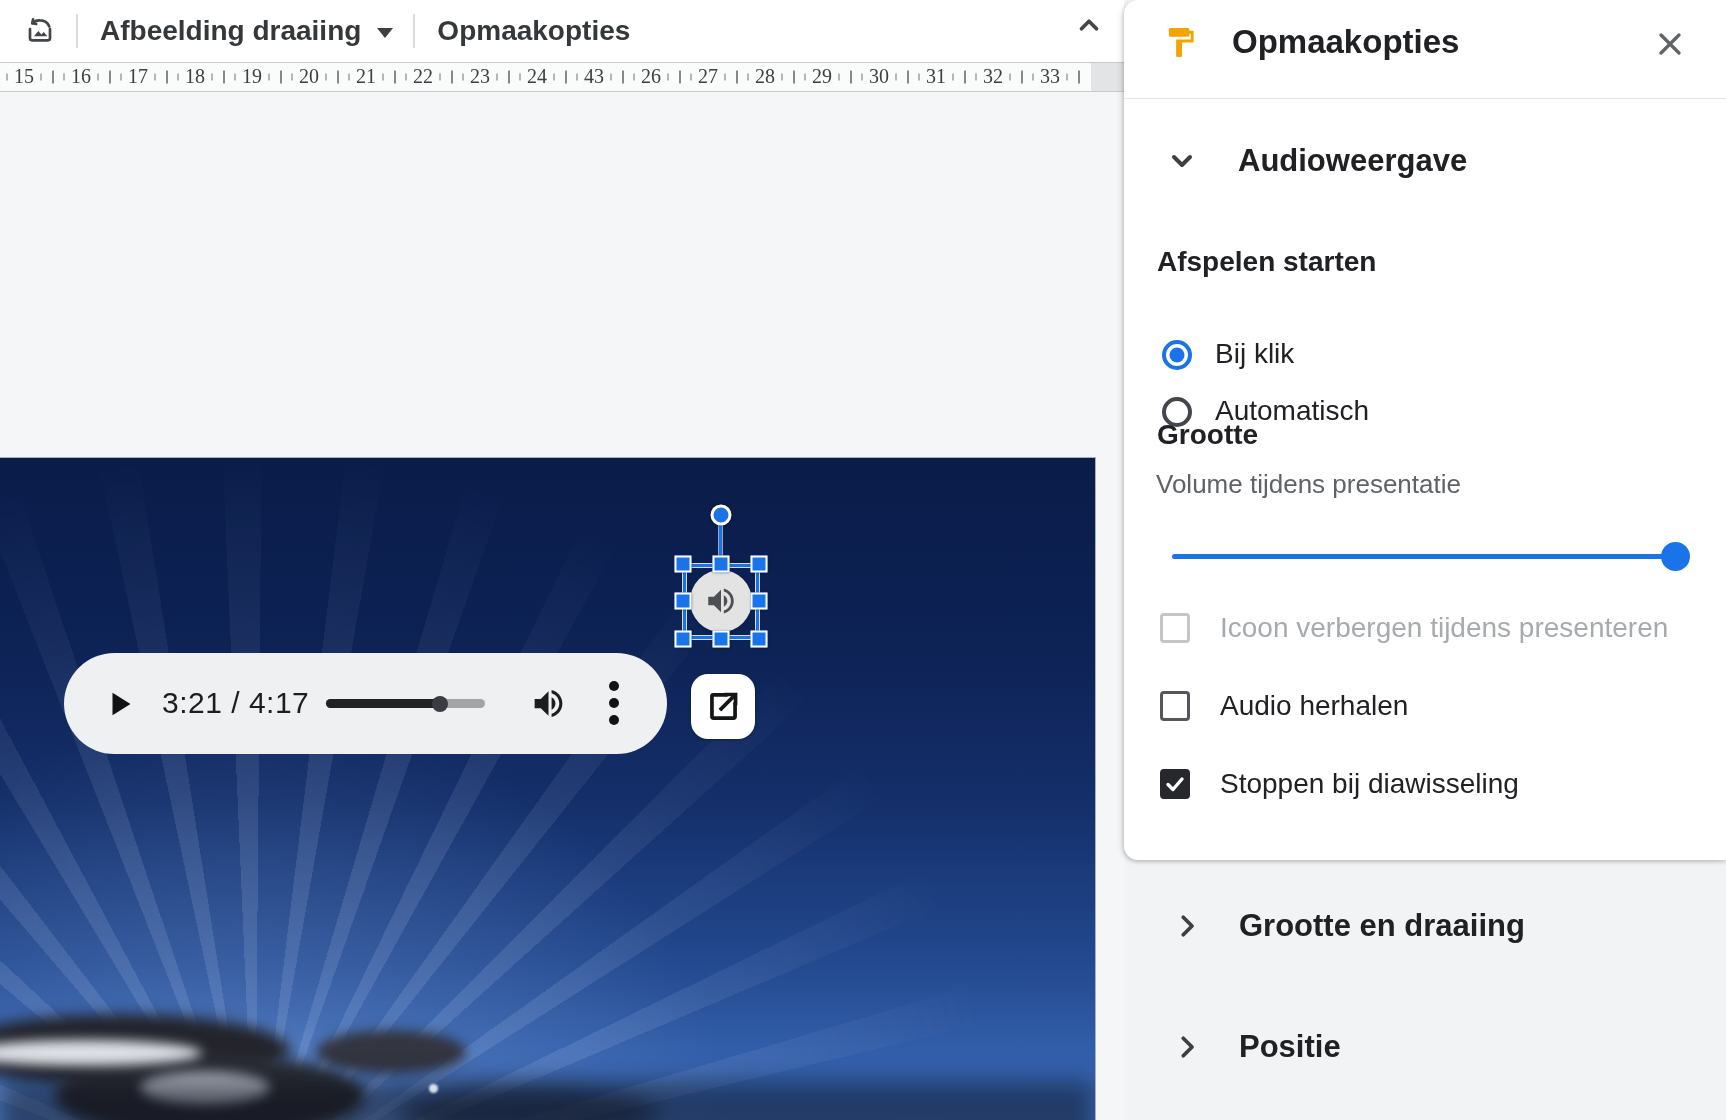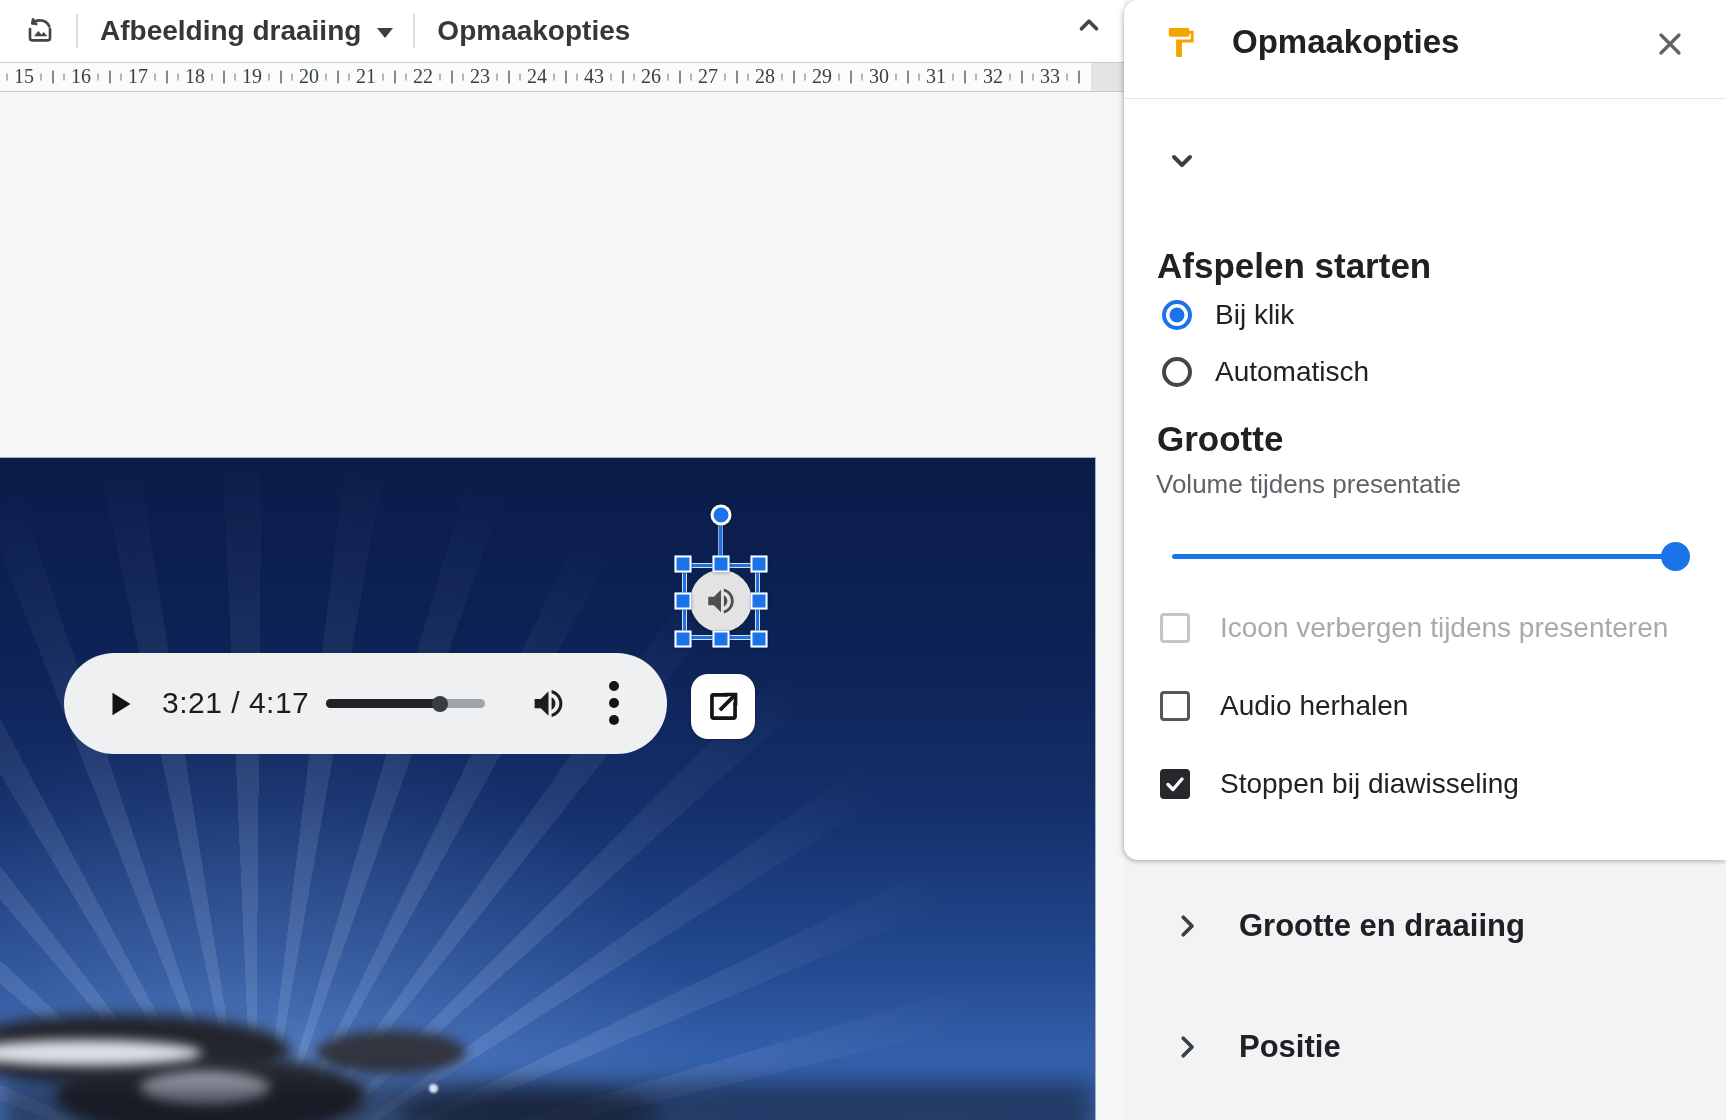--- a/index.html
+++ b/index.html
@@ -63,24 +63,24 @@
   .panel{position:absolute;left:1124px;top:0;width:602px;height:1120px;background:#f1f3f4;z-index:4;}
   .card{position:absolute;left:0;top:0;width:602px;height:860px;background:#fff;border-radius:14px 0 0 14px;
     box-shadow:-5px 1px 8px -5px rgba(0,0,0,.2), 0 2px 4px rgba(0,0,0,.2);}
   .paint-icon{position:absolute;left:39px;top:25px;display:flex;}
   .panel-title{position:absolute;left:108px;top:23px;font-size:33px;font-weight:700;color:#202124;}
   .close-btn{position:absolute;left:524px;top:23px;width:44px;height:42px;display:flex;align-items:center;justify-content:center;}
   .header-divider{position:absolute;left:0;right:0;top:98px;height:1px;background:#e4e6e8;}
   .section-audio{position:absolute;left:0;top:133px;height:56px;display:flex;align-items:center;width:100%;}
   .section-audio .chev{margin-left:42px;display:flex;}
   .section-label{margin-left:40px;font-size:31px;font-weight:700;color:#202124;}
-  .h-bold{position:absolute;font-size:35px;font-weight:700;color:#202124;}
+  .h-bold{position:absolute;font-size:28px;font-weight:700;color:#202124;}
   .h-afspelen{left:33px;top:246px;}
   .h-opties{left:33px;top:419px;}
-  .radio-row{position:absolute;left:38px;height:32px;display:flex;align-items:center;}
+  .radio-row{position:absolute;left:38px;height:32px;display:flex;align-items:flex-end;margin-top:39px;}
   .radio-row.r0{top:299px;}
   .radio-row.r1{top:356px;}
   .radio{width:30px;height:30px;border:4px solid #43474b;border-radius:50%;box-sizing:border-box;position:relative;flex:none;}
   .radio-row.selected .radio{border-color:#1a73e8;}
   .radio-row.selected .radio::after{content:"";position:absolute;left:50%;top:50%;transform:translate(-50%,-50%);width:15px;height:15px;border-radius:50%;background:#1a73e8;}
   .opt-label{margin-left:23px;font-size:28px;color:#202124;}
   .volume-label{position:absolute;left:32px;top:469px;font-size:26px;color:#5f6368;}
   .slider{position:absolute;left:48px;top:538px;width:504px;height:40px;}
   .slider-track{position:absolute;left:0;right:0;top:16px;height:5px;background:#1a73e8;border-radius:3px;}
   .slider-thumb{position:absolute;top:4px;width:29px;height:29px;border-radius:50%;background:#1a73e8;}
@@ -285,20 +285,21 @@
         </svg>
     </div>
     <div class="header-divider"></div>
 
     <div class="section-audio">
       <span class="chev">
         <svg width="32" height="32" viewBox="0 0 24 24" fill="none" stroke="#3c4043" stroke-width="3" stroke-linecap="round" stroke-linejoin="round">
             <polyline points="6,9 12,15 18,9"></polyline>
           </svg>
       </span>
+      <span class="section-label">Audioweergave</span>
     </div>
 
     <span class="h-bold h-afspelen">Afspelen starten</span>
 
     <div class="radio-row r0 selected">
       <span class="radio"></span>
       <span class="opt-label">Bij klik</span>
     </div>
     <div class="radio-row r1">
       <span class="radio"></span>

